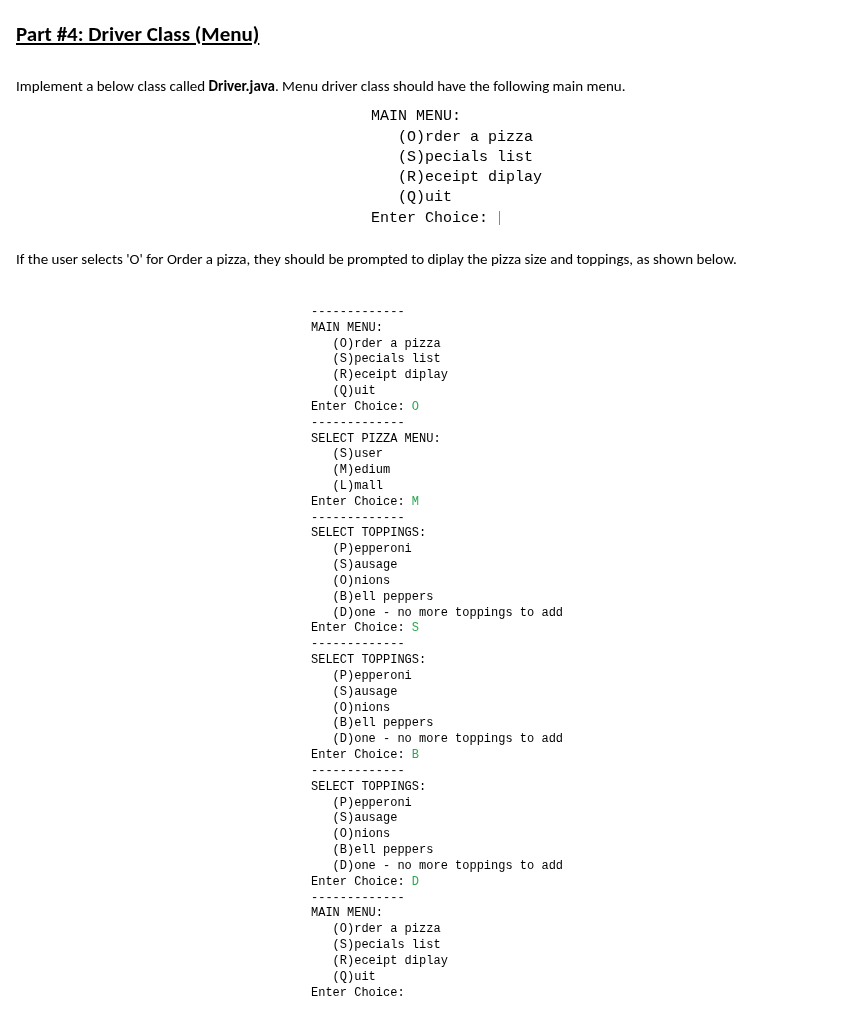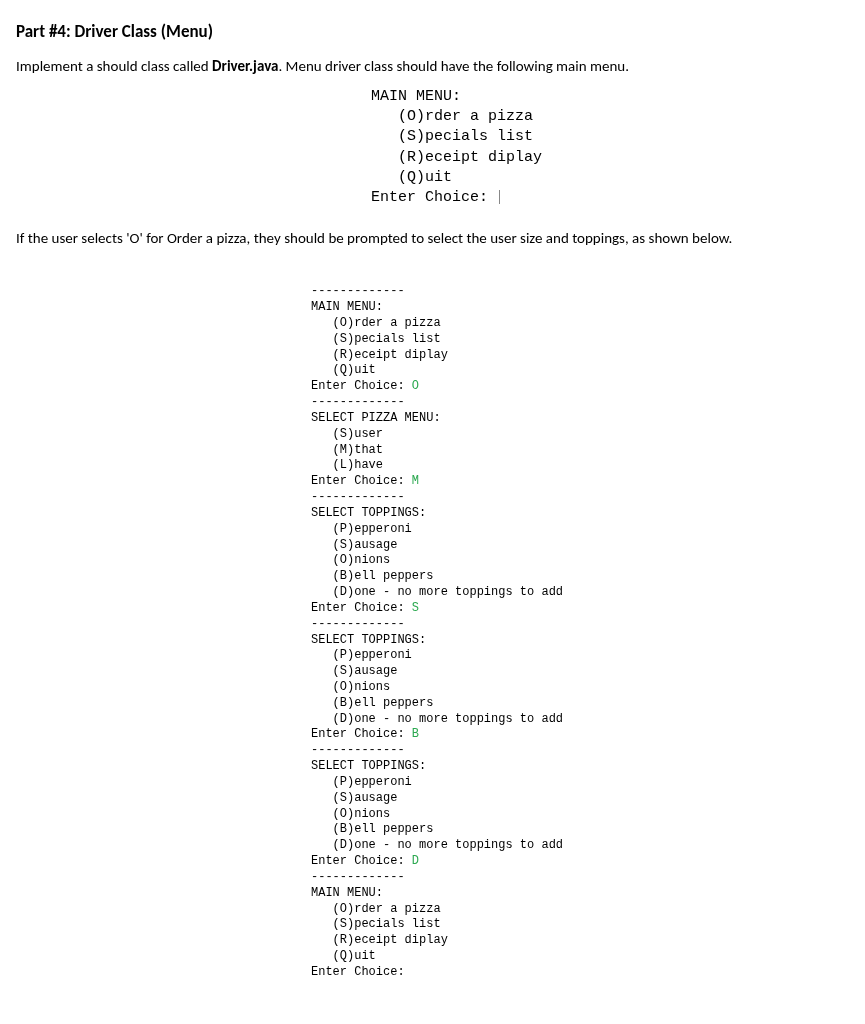--- a/index.html
+++ b/index.html
@@ -11,22 +11,23 @@
       font-family: Calibri, Arial, sans-serif;
       font-size: 15px;
       color: #000;
       background: #fff;
       padding: 20px 16px;
       width: 865px;
       line-height: 1.4;
     }
     .heading {
       font-weight: bold;
-      font-size: 17px;
-      margin-bottom: 12px;
+      font-size: 21px;
+      margin-bottom: 27px;
+      text-decoration: underline;
     }
     .para {
       font-size: 15px;
       margin-bottom: 10px;
     }
     .para .bold {
       font-weight: bold;
     }
     .code-block-1 {
       font-family: Consolas, 'Courier New', monospace;
@@ -52,47 +53,47 @@
     .user-input {
       color: #2aa84f;
     }
   </style>
 </head>
 <body>
 
 <div class="heading">Part #4:  Driver Class (Menu)</div>
 
 <div class="para">
-  <span>Implement a should class called </span><span class="bold">Driver.java</span><span>.  Menu driver class should have the following main menu.</span>
+  <span>Implement a below class called </span><span class="bold">Driver.java</span><span>.  Menu driver class should have the following main menu.</span>
 </div>
 
 <div class="code-block-1"><span>MAIN MENU:</span>
    <span>(O)rder a pizza</span>
    <span>(S)pecials list</span>
    <span>(R)eceipt diplay</span>
    <span>(Q)uit</span>
 <span>Enter Choice: </span><span class="cursor"></span></div>
 
 <div class="para">
-  <span>If the user selects 'O' for Order a pizza, they should be prompted to select the user size and toppings, as shown below.</span><br>
+  <span>If the user selects 'O' for Order a pizza, they should be prompted to diplay the pizza size and toppings, as shown below.</span><br>
   <br>
 </div>
 
 <div class="code-block-2"><span>-------------</span>
 <span>MAIN MENU:</span>
    <span>(O)rder a pizza</span>
    <span>(S)pecials list</span>
    <span>(R)eceipt diplay</span>
    <span>(Q)uit</span>
 <span>Enter Choice: </span><span class="user-input">O</span>
 <span>-------------</span>
 <span>SELECT PIZZA MENU:</span>
    <span>(S)user</span>
-   <span>(M)that</span>
-   <span>(L)have</span>
+   <span>(M)edium</span>
+   <span>(L)mall</span>
 <span>Enter Choice: </span><span class="user-input">M</span>
 <span>-------------</span>
 <span>SELECT TOPPINGS:</span>
    <span>(P)epperoni</span>
    <span>(S)ausage</span>
    <span>(O)nions</span>
    <span>(B)ell peppers</span>
    <span>(D)one - no more toppings to add</span>
 <span>Enter Choice: </span><span class="user-input">S</span>
 <span>-------------</span>

